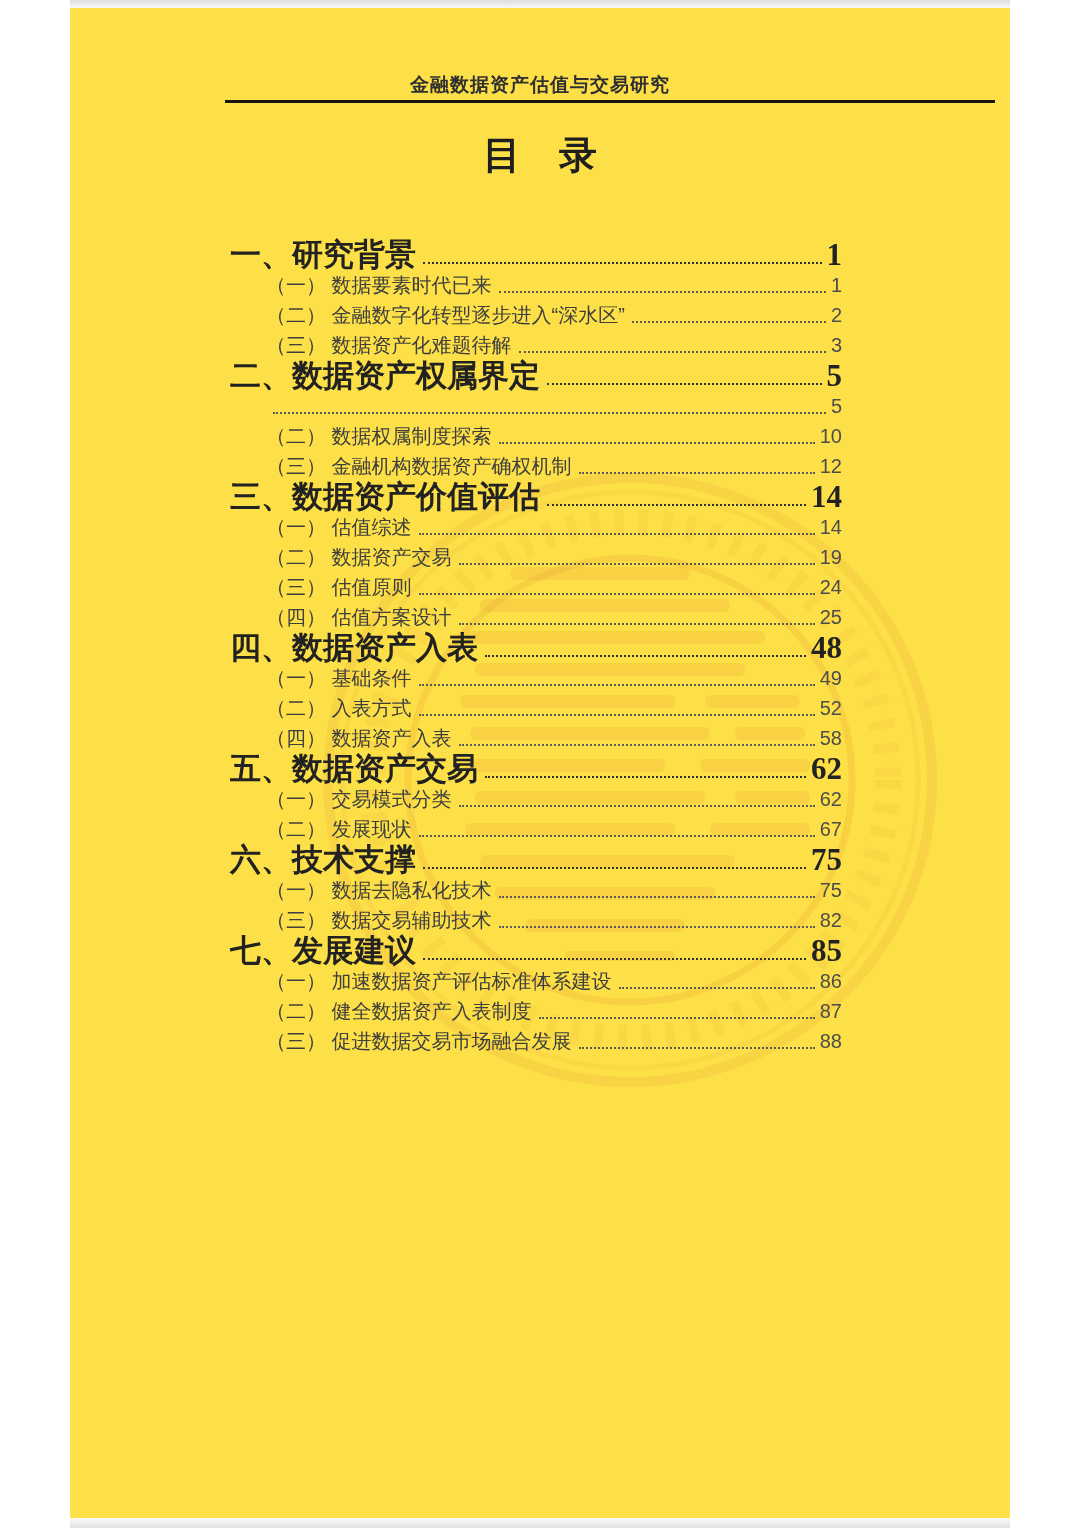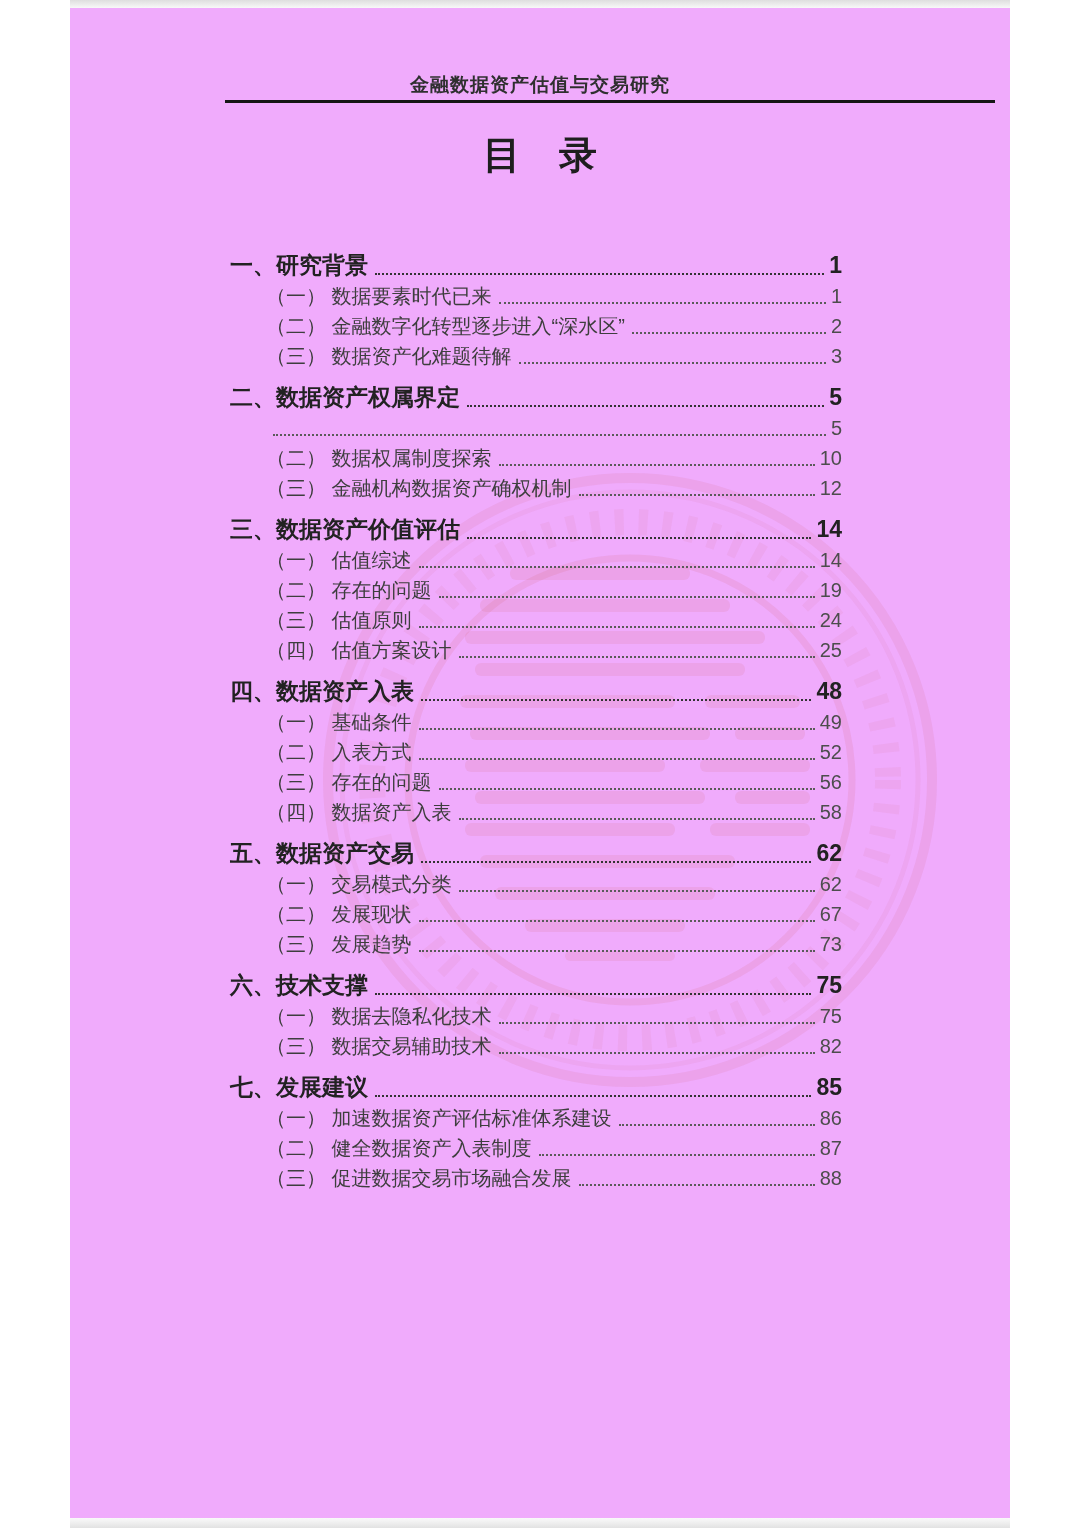--- a/index.html
+++ b/index.html
@@ -1,21 +1,21 @@
 <!DOCTYPE html>
 <html lang="zh"><head>
 <meta charset="utf-8">
 <style>
   html, body { margin: 0; padding: 0; background: #ffffff; }
   .page {
     position: relative;
     width: 940px;
     height: 1528px;
     margin: 0 auto;
-    background: #f0abfc;
+    background: #fde047;
     overflow: hidden;
     font-family: "Liberation Sans", "DejaVu Sans", sans-serif;
     color: #2a2a2a;
   }
   
   .scan-edge-top {
     position: absolute; top: 0; left: 0; right: 0; height: 8px;
     background: linear-gradient(to bottom, #dedede, #f8f8f8);
   }
   .scan-edge-bottom {
@@ -49,23 +49,22 @@
   
   .toc {
     position: absolute; top: 239px; left: 160px; right: 168px;
   }
   .toc-row {
     display: flex; align-items: stretch;
     height: 30px; line-height: 30px;
     white-space: nowrap;
   }
   .toc-row.level1 {
-    margin-top: 11px;
-    font-size: 23px; font-weight: 700; color: #222222;
-    height: 31px; line-height: 31px;
+    font-size: 31px; font-weight: 700; color: #222222;
+    height: 31px; line-height: 31px; font-family: Liberation Serif, serif;
   }
   .toc-row.level2 {
     font-size: 20px; font-weight: 400; color: #3e3e3e;
     padding-left: 36px;
     justify-content: center;
   }
   .toc-label { flex: 0 0 auto; }
   .toc-leader {
     flex: 1 1 auto;
     align-self: flex-end;
@@ -163,21 +162,21 @@
         <span class="toc-label">三、数据资产价值评估</span>
         <span class="toc-leader"></span>
         <span class="toc-page">14</span>
       </div>
       <div class="toc-row level2">
         <span class="toc-label">（一） 估值综述</span>
         <span class="toc-leader"></span>
         <span class="toc-page">14</span>
       </div>
       <div class="toc-row level2">
-        <span class="toc-label">（二） 存在的问题</span>
+        <span class="toc-label">（二） 数据资产交易</span>
         <span class="toc-leader"></span>
         <span class="toc-page">19</span>
       </div>
       <div class="toc-row level2">
         <span class="toc-label">（三） 估值原则</span>
         <span class="toc-leader"></span>
         <span class="toc-page">24</span>
       </div>
       <div class="toc-row level2">
         <span class="toc-label">（四） 估值方案设计</span>
@@ -193,48 +192,38 @@
         <span class="toc-label">（一） 基础条件</span>
         <span class="toc-leader"></span>
         <span class="toc-page">49</span>
       </div>
       <div class="toc-row level2">
         <span class="toc-label">（二） 入表方式</span>
         <span class="toc-leader"></span>
         <span class="toc-page">52</span>
       </div>
       <div class="toc-row level2">
-        <span class="toc-label">（三） 存在的问题</span>
-        <span class="toc-leader"></span>
-        <span class="toc-page">56</span>
-      </div>
-      <div class="toc-row level2">
         <span class="toc-label">（四） 数据资产入表</span>
         <span class="toc-leader"></span>
         <span class="toc-page">58</span>
       </div>
       <div class="toc-row level1">
         <span class="toc-label">五、数据资产交易</span>
         <span class="toc-leader"></span>
         <span class="toc-page">62</span>
       </div>
       <div class="toc-row level2">
         <span class="toc-label">（一） 交易模式分类</span>
         <span class="toc-leader"></span>
         <span class="toc-page">62</span>
       </div>
       <div class="toc-row level2">
         <span class="toc-label">（二） 发展现状</span>
         <span class="toc-leader"></span>
         <span class="toc-page">67</span>
-      </div>
-      <div class="toc-row level2">
-        <span class="toc-label">（三） 发展趋势</span>
-        <span class="toc-leader"></span>
-        <span class="toc-page">73</span>
       </div>
       <div class="toc-row level1">
         <span class="toc-label">六、技术支撑</span>
         <span class="toc-leader"></span>
         <span class="toc-page">75</span>
       </div>
       <div class="toc-row level2">
         <span class="toc-label">（一） 数据去隐私化技术</span>
         <span class="toc-leader"></span>
         <span class="toc-page">75</span>

